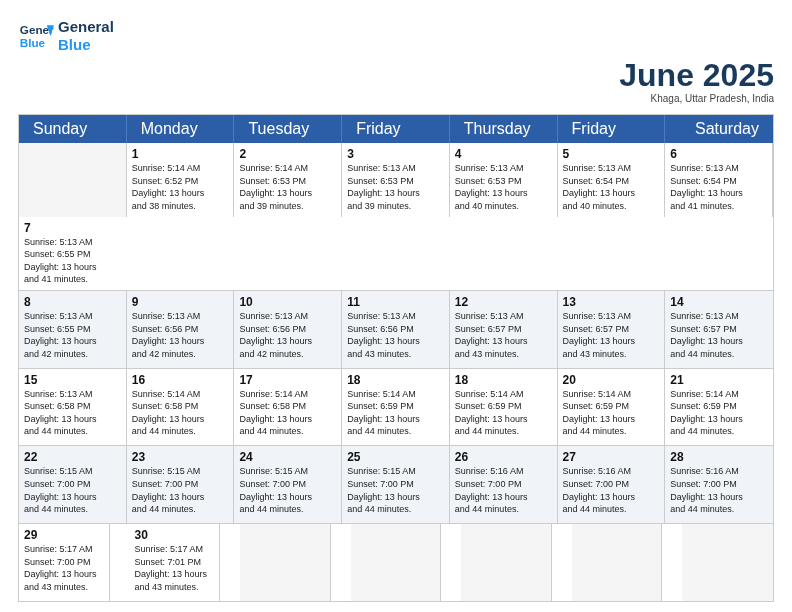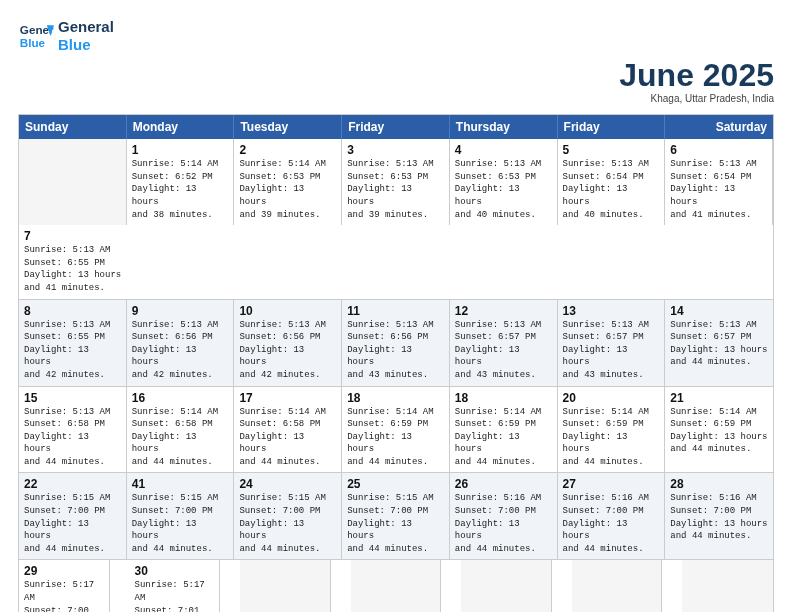--- a/index.html
+++ b/index.html
@@ -53,23 +53,23 @@
       flex-direction: column;
       border: 1px solid #ccc;
     }
     .cal-header-row {
       display: grid;
       grid-template-columns: repeat(7, 1fr);
       background: #2b5ea7;
     }
     .cal-header-cell {
       color: #fff;
-      font-weight: bold;
-      font-size: 12px;
-      padding: 5px 6px;
+      font-weight: normal;
+      font-size: 16px;
+      padding: 5px 14px;
       text-align: left;
       border-right: 1px solid #4a7abf;
     }
     .cal-header-cell:last-child { border-right: none; text-align: right; }
     .cal-body {
       flex: 1;
       display: flex;
       flex-direction: column;
     }
     .cal-row {
@@ -96,21 +96,20 @@
       font-size: 12px;
       font-weight: bold;
       color: #111;
       display: block;
       margin-bottom: 1px;
     }
     .cell-text {
       font-size: 9px;
       line-height: 1.4;
       color: #222;
-      font-family: Liberation Mono, monospace;
     }
   </style>
 </head>
 <body>
 
 <div class="container">
   <div class="header">
     <div class="logo">
       <svg class="logo-icon" viewBox="0 0 40 40" xmlns="http://www.w3.org/2000/svg">
         <rect width="40" height="40" fill="white"></rect>
@@ -232,21 +231,21 @@
             <span class="day-num">21</span>
             <div class="cell-text">Sunrise: 5:14 AM<br>Sunset: 6:59 PM<br>Daylight: 13 hours<br>and 44 minutes.</div>
           </div>
         </div>
         <div class="cal-row">
           <div class="cal-cell alt-row">
             <span class="day-num">22</span>
             <div class="cell-text">Sunrise: 5:15 AM<br>Sunset: 7:00 PM<br>Daylight: 13 hours<br>and 44 minutes.</div>
           </div>
           <div class="cal-cell alt-row">
-            <span class="day-num">41</span>
+            <span class="day-num">23</span>
             <div class="cell-text">Sunrise: 5:15 AM<br>Sunset: 7:00 PM<br>Daylight: 13 hours<br>and 44 minutes.</div>
           </div>
           <div class="cal-cell alt-row">
             <span class="day-num">24</span>
             <div class="cell-text">Sunrise: 5:15 AM<br>Sunset: 7:00 PM<br>Daylight: 13 hours<br>and 44 minutes.</div>
           </div>
           <div class="cal-cell alt-row">
             <span class="day-num">25</span>
             <div class="cell-text">Sunrise: 5:15 AM<br>Sunset: 7:00 PM<br>Daylight: 13 hours<br>and 44 minutes.</div>
           </div>

